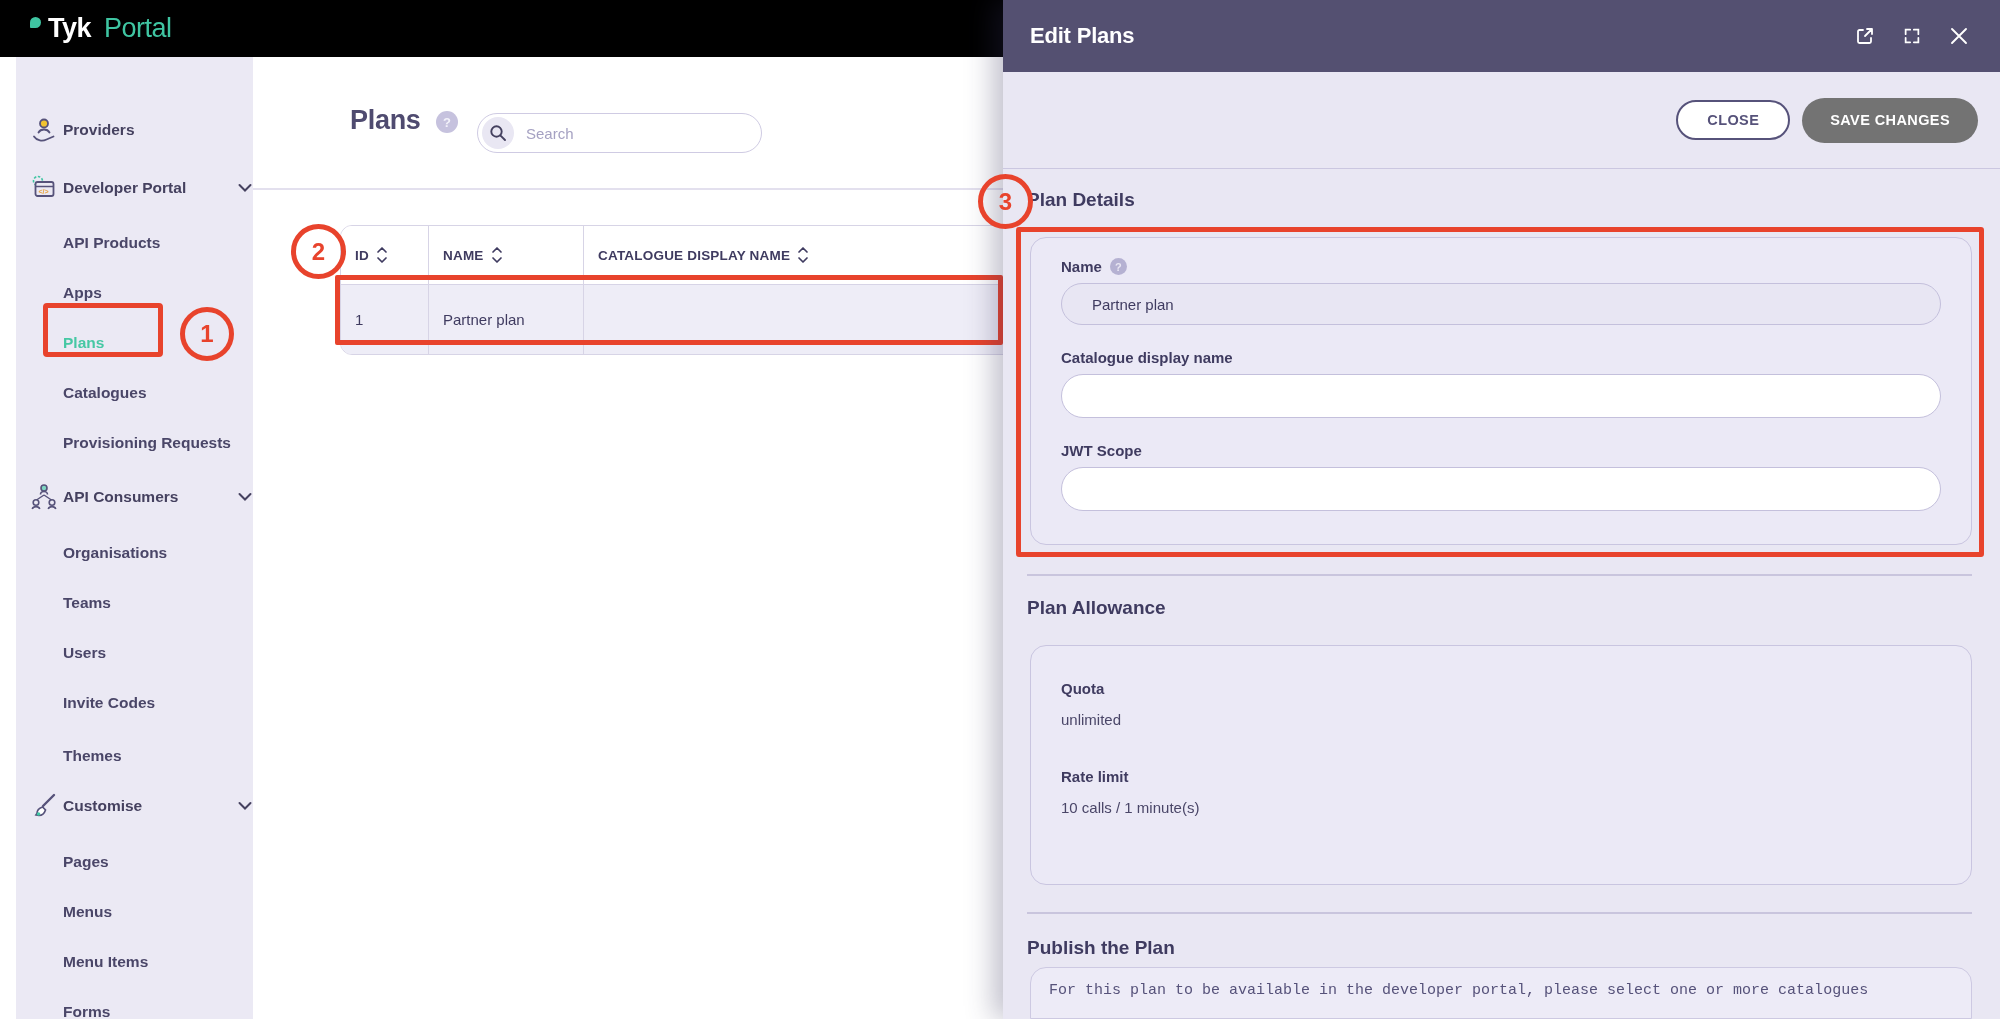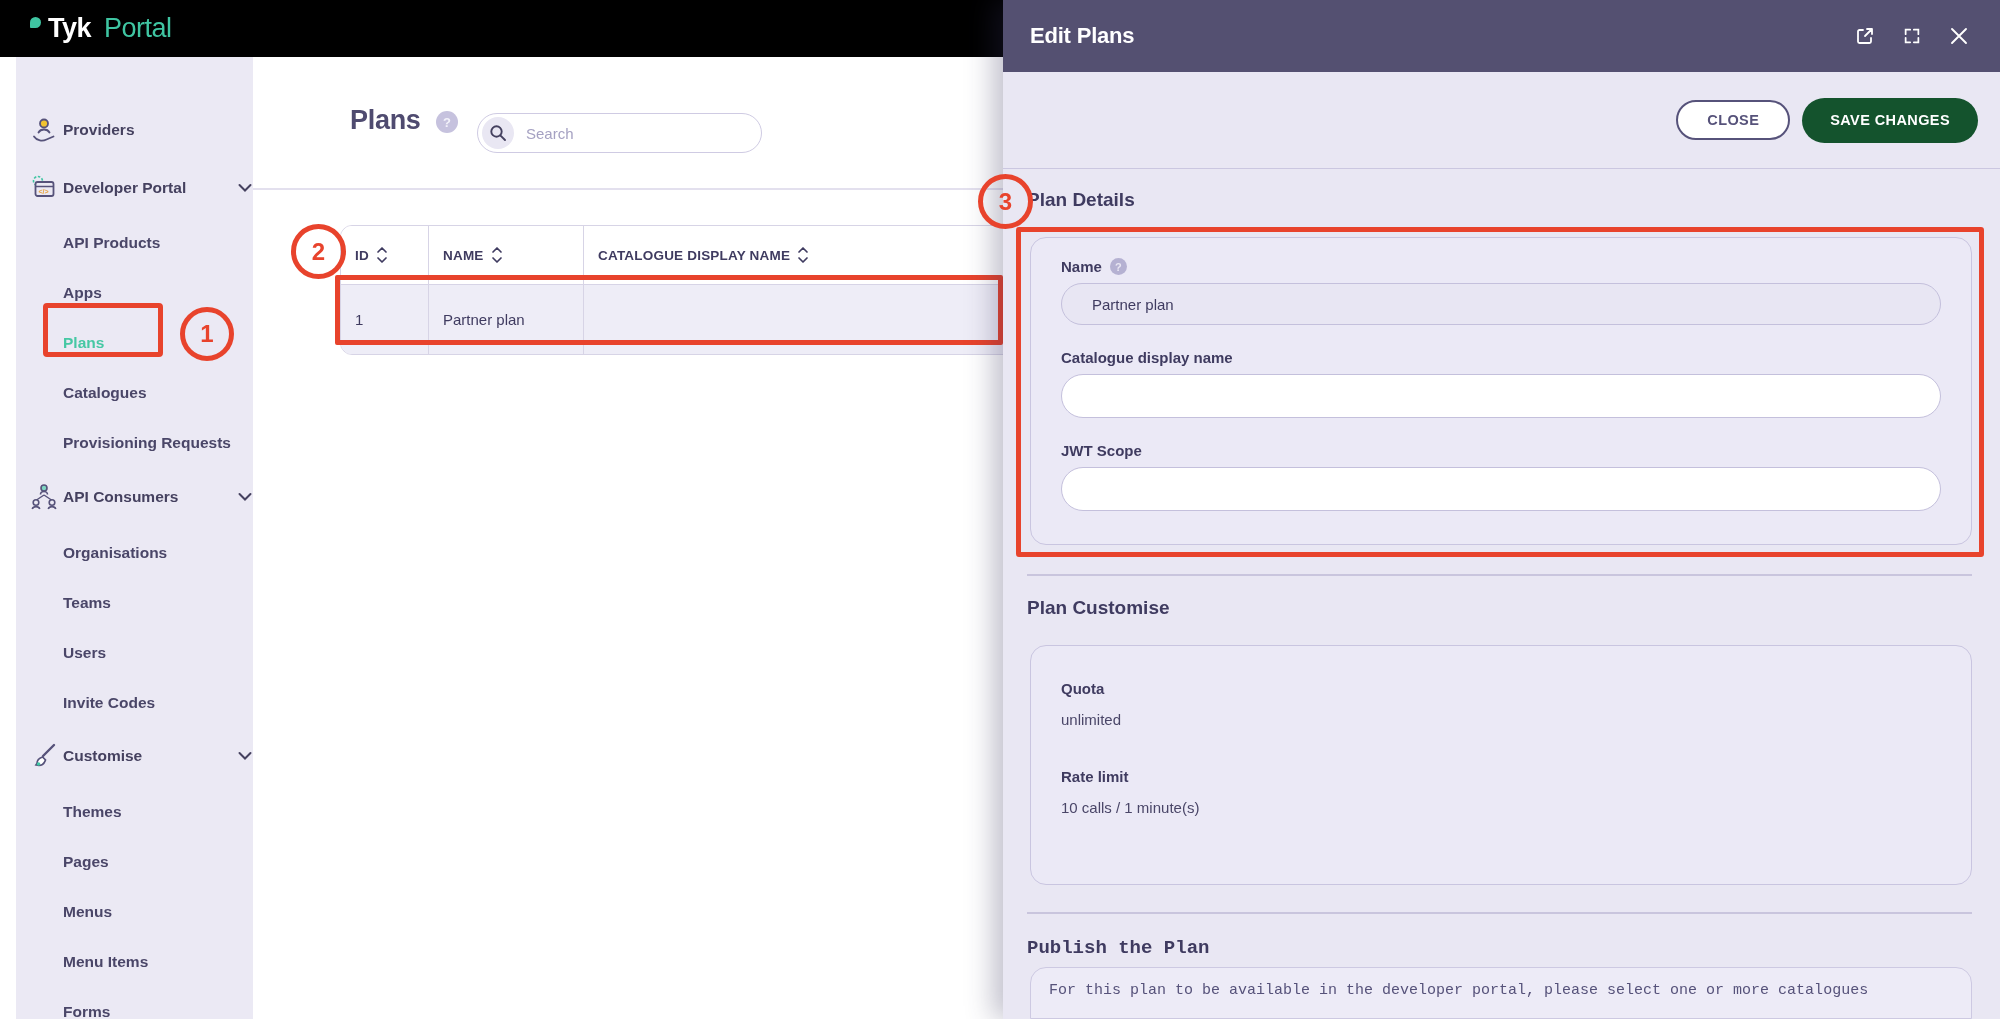--- a/index.html
+++ b/index.html
@@ -98,28 +98,28 @@
     position:absolute; left:0; top:72px; width:997px; height:97px;
     display:flex; align-items:center; justify-content:flex-end; gap:12px;
     padding-right:22px; border-bottom:1.5px solid #cbc7e0; background:#e9e7f3;padding-left:48px;
   }
   .btn { border:none; cursor:pointer; font-family:"Liberation Sans", sans-serif; font-weight:700; }
   .btn-close {
     width:114px; height:40px; border-radius:25px; background:#ffffff;
     border:2px solid #56527a; color:#56527a; font-size:14.5px; letter-spacing:.4px;
   }
   .btn-save {
-    height:45px; padding:0 28px; border-radius:25px; background:#14532d;
+    height:45px; padding:0 28px; border-radius:25px; background:#737373;
     color:#ffffff; font-size:14.5px; letter-spacing:.4px;
   }
 
   .sec-heading { position:absolute; left:24px; font-size:19px; font-weight:700; color:#3f3b60; }
   .h-plan-details { top:189px; }
   .h-plan-allowance { top:597px; }
-  .h-publish { top:937px;font-family:Liberation Mono, monospace; }
+  .h-publish { top:937px; }
   .drawer-divider { position:absolute; left:24px; width:945px; height:1.5px; background:#c9c5dd; }
   .d1 { top:574px; } .d2 { top:912px; }
 
   .card {
     position:absolute; left:27px; width:942px; background:#ebe9f6;
     border:1px solid #c9c5e0; border-radius:16px;
   }
   .card-details { top:237px; height:308px; padding:20px 30px; }
   .card-allowance { top:645px; height:240px; padding:34px 30px; }
   .card-publish { top:967px; height:52px; border-radius:16px 16px 0 0; background:#edebf7;
@@ -231,34 +231,34 @@
   <div class="nav-item">
     <span class="nav-label">Teams</span>
   </div>
   <div class="nav-item">
     <span class="nav-label">Users</span>
   </div>
   <div class="nav-item gap-t">
     <span class="nav-label">Invite Codes</span>
   </div>
 
+  <div class="nav-item">
+    <span class="nav-label">Themes</span>
+  </div>
+
   <div class="nav-item section gap-n">
     <svg class="nav-icon" viewBox="0 0 30 30" fill="none">
       <path d="M25 4 L14 15" stroke="#56527a" stroke-width="2.4" stroke-linecap="round"></path>
       <path d="M8 22.5 c0 -3.5 2.5 -5.5 5.5 -6.5 l3 3 c-1 3 -3 5.5 -6.5 5.5 l-3 -0.5 z" stroke="#56527a" stroke-width="1.7" fill="#ffffff"></path>
       <circle cx="9.5" cy="23" r="1.8" fill="#3fc5a2"></circle>
     </svg>
     <span class="nav-label">Customise</span>
     <svg class="nav-chevron" width="14" height="9" viewBox="0 0 14 9" fill="none">
       <polyline points="1.5,1.5 7,7 12.5,1.5" stroke="#45415f" stroke-width="2" fill="none" stroke-linecap="round"></polyline>
     </svg>
-  </div>
-
-  <div class="nav-item">
-    <span class="nav-label">Themes</span>
   </div>
   <div class="nav-item">
     <span class="nav-label">Pages</span>
   </div>
   <div class="nav-item">
     <span class="nav-label">Menus</span>
   </div>
   <div class="nav-item">
     <span class="nav-label">Menu Items</span>
   </div>
@@ -364,21 +364,21 @@
     <input class="text-input" type="text" value="" style="">
 
     <div class="field-label-row mt24">
       <span class="field-label">JWT Scope</span>
     </div>
     <input class="text-input" type="text" value="" style="">
   </section>
 
   <div class="drawer-divider d1"></div>
 
-  <h2 class="sec-heading h-plan-allowance">Plan Customise</h2>
+  <h2 class="sec-heading h-plan-allowance">Plan Allowance</h2>
 
   <section class="card card-allowance">
     <div class="ca-label">Quota</div>
     <div class="ca-value">unlimited</div>
     <div class="ca-label ca-gap">Rate limit</div>
     <div class="ca-value">10 calls / 1 minute(s)</div>
   </section>
 
   <div class="drawer-divider d2"></div>
 

